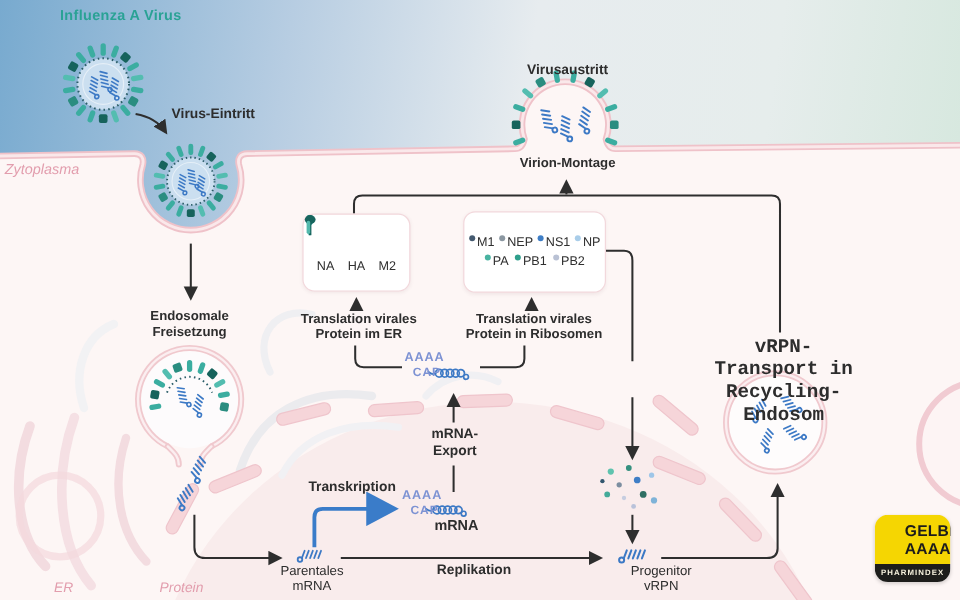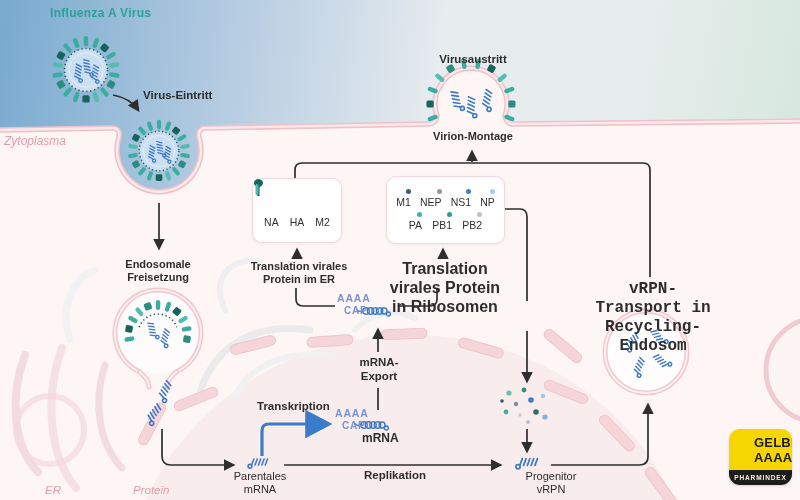--- a/index.html
+++ b/index.html
@@ -8,21 +8,21 @@
   .stage svg{position:absolute;left:0;top:0;}
   .lbl{position:absolute;color:#2d2d2d;line-height:1.18;white-space:normal;}
   .b{font-weight:bold;}
   .ctr{text-align:center;}
   .pink{font-style:italic;color:#e29dad;}
   .blue{color:#7d92d3;font-weight:bold;letter-spacing:0.8px;}
   .pbox{position:absolute;background:#ffffff;border:1.5px solid #f2d8dc;border-radius:10px;
         box-shadow:0 1px 3px rgba(120,80,90,0.08);display:flex;flex-direction:column;
         justify-content:center;align-items:center;}
   .prow{display:flex;justify-content:space-evenly;width:100%;align-items:flex-end;}
-  .pcol{display:flex;flex-direction:column;align-items:flex-end;gap:2px;}
+  .pcol{display:flex;flex-direction:row;align-items:flex-start;gap:2px;}
   .pname{font-size:10.5px;color:#303030;}
   .dot{width:5px;height:5px;border-radius:50%;}
   .logo{position:absolute;left:729px;top:429px;width:63px;border-radius:11px;overflow:hidden;
         box-shadow:0 1px 3px rgba(0,0,0,0.15);}
   .logoTop{padding:7px 0 5px 7px;}
   .logoTop div{font-size:13px;font-weight:bold;color:#1c1c1c;line-height:1.12;letter-spacing:0.2px;}
   .logoBar{background:#1d1d1b;color:#f8f3df;font-size:6.5px;letter-spacing:0.9px;
            text-align:center;padding:4px 0;font-weight:bold;}
 </style>
 </head>
@@ -219,21 +219,21 @@
         <circle cx="545" cy="417" r="2.6" fill="#7fb3d8"></circle>
     <circle cx="528" cy="422" r="2" fill="#b9c2da"></circle>
   </g>
 </svg>
 
 <div class="lbl b" style="left: 50px; top: 6px; font-size: 12px; letter-spacing: 0.3px; color: rgb(42, 162, 149);">Influenza A Virus</div>
 <div class="lbl b" style="left:143px;top:89px;font-size:11.5px;">Virus-Eintritt</div>
 <div class="lbl pink" style="left:4px;top:134px;font-size:12px;">Zytoplasma</div>
 <div class="lbl b ctr" style="left:110px;top:258px;width:96px;font-size:11px;">Endosomale Freisetzung</div>
 <div class="lbl b ctr" style="left:246px;top:260px;width:106px;font-size:11px;">Translation virales Protein im ER</div>
-<div class="lbl b ctr" style="left:383px;top:260px;width:124px;font-size:16px;">Translation virales Protein in Ribosomen</div>
+<div class="lbl b ctr" style="left:383px;top:260px;width:124px;font-size:11px;">Translation virales Protein in Ribosomen</div>
 <div class="lbl b ctr" style="left:428px;top:53px;width:90px;font-size:11.5px;">Virusaustritt</div>
 <div class="lbl b ctr" style="left:426px;top:130px;width:94px;font-size:11px;">Virion-Montage</div>
 <div class="lbl b ctr" style="left:592px;top:280px;width:122px;font-size:16px;font-family:Liberation Mono, monospace;">vRPN-Transport in Recycling-Endosom</div>
 <div class="lbl b ctr" style="left:352px;top:356px;width:54px;font-size:11.5px;">mRNA-Export</div>
 <div class="lbl b" style="left:257px;top:400px;font-size:11.5px;">Transkription</div>
 <div class="lbl blue" style="left:337px;top:292px;font-size:10.5px;">AAAA</div>
 <div class="lbl blue" style="left:344px;top:305px;font-size:10px;">CAP</div>
 <div class="lbl blue" style="left:335px;top:407px;font-size:10.5px;">AAAA</div>
 <div class="lbl blue" style="left:342px;top:420px;font-size:10px;">CAP</div>
 <div class="lbl b" style="left:362px;top:431px;font-size:12px;">mRNA</div>

